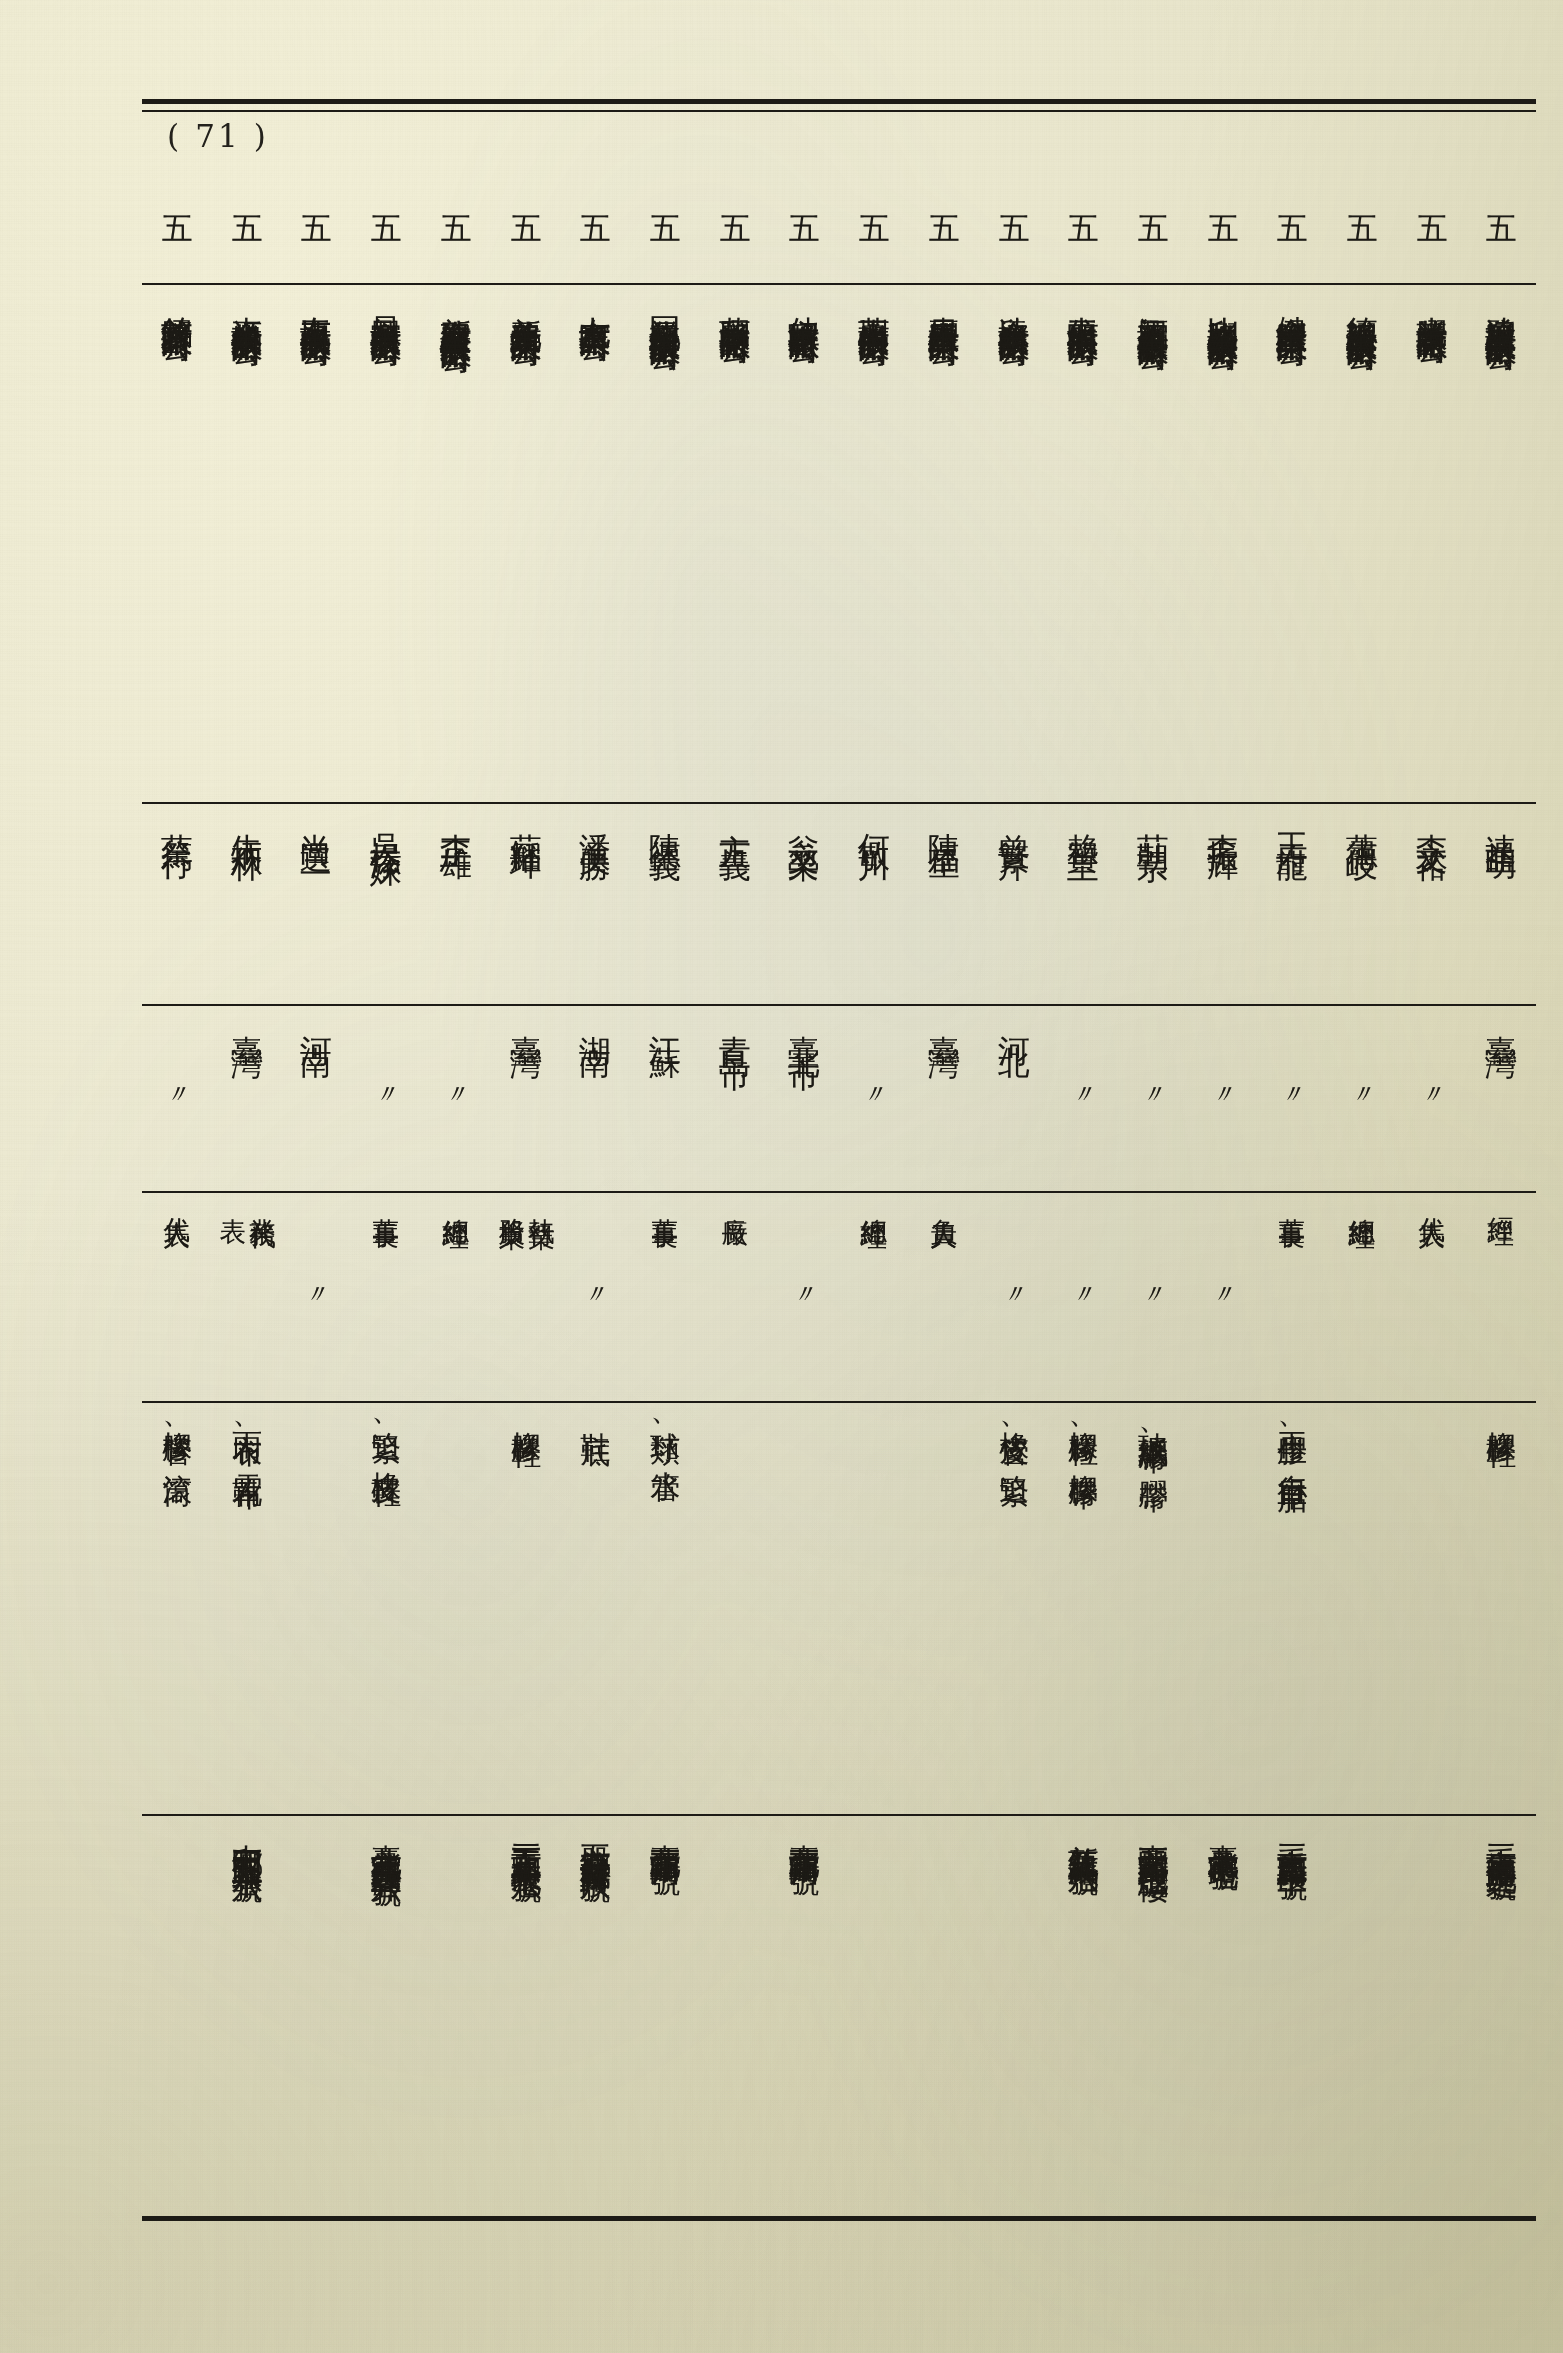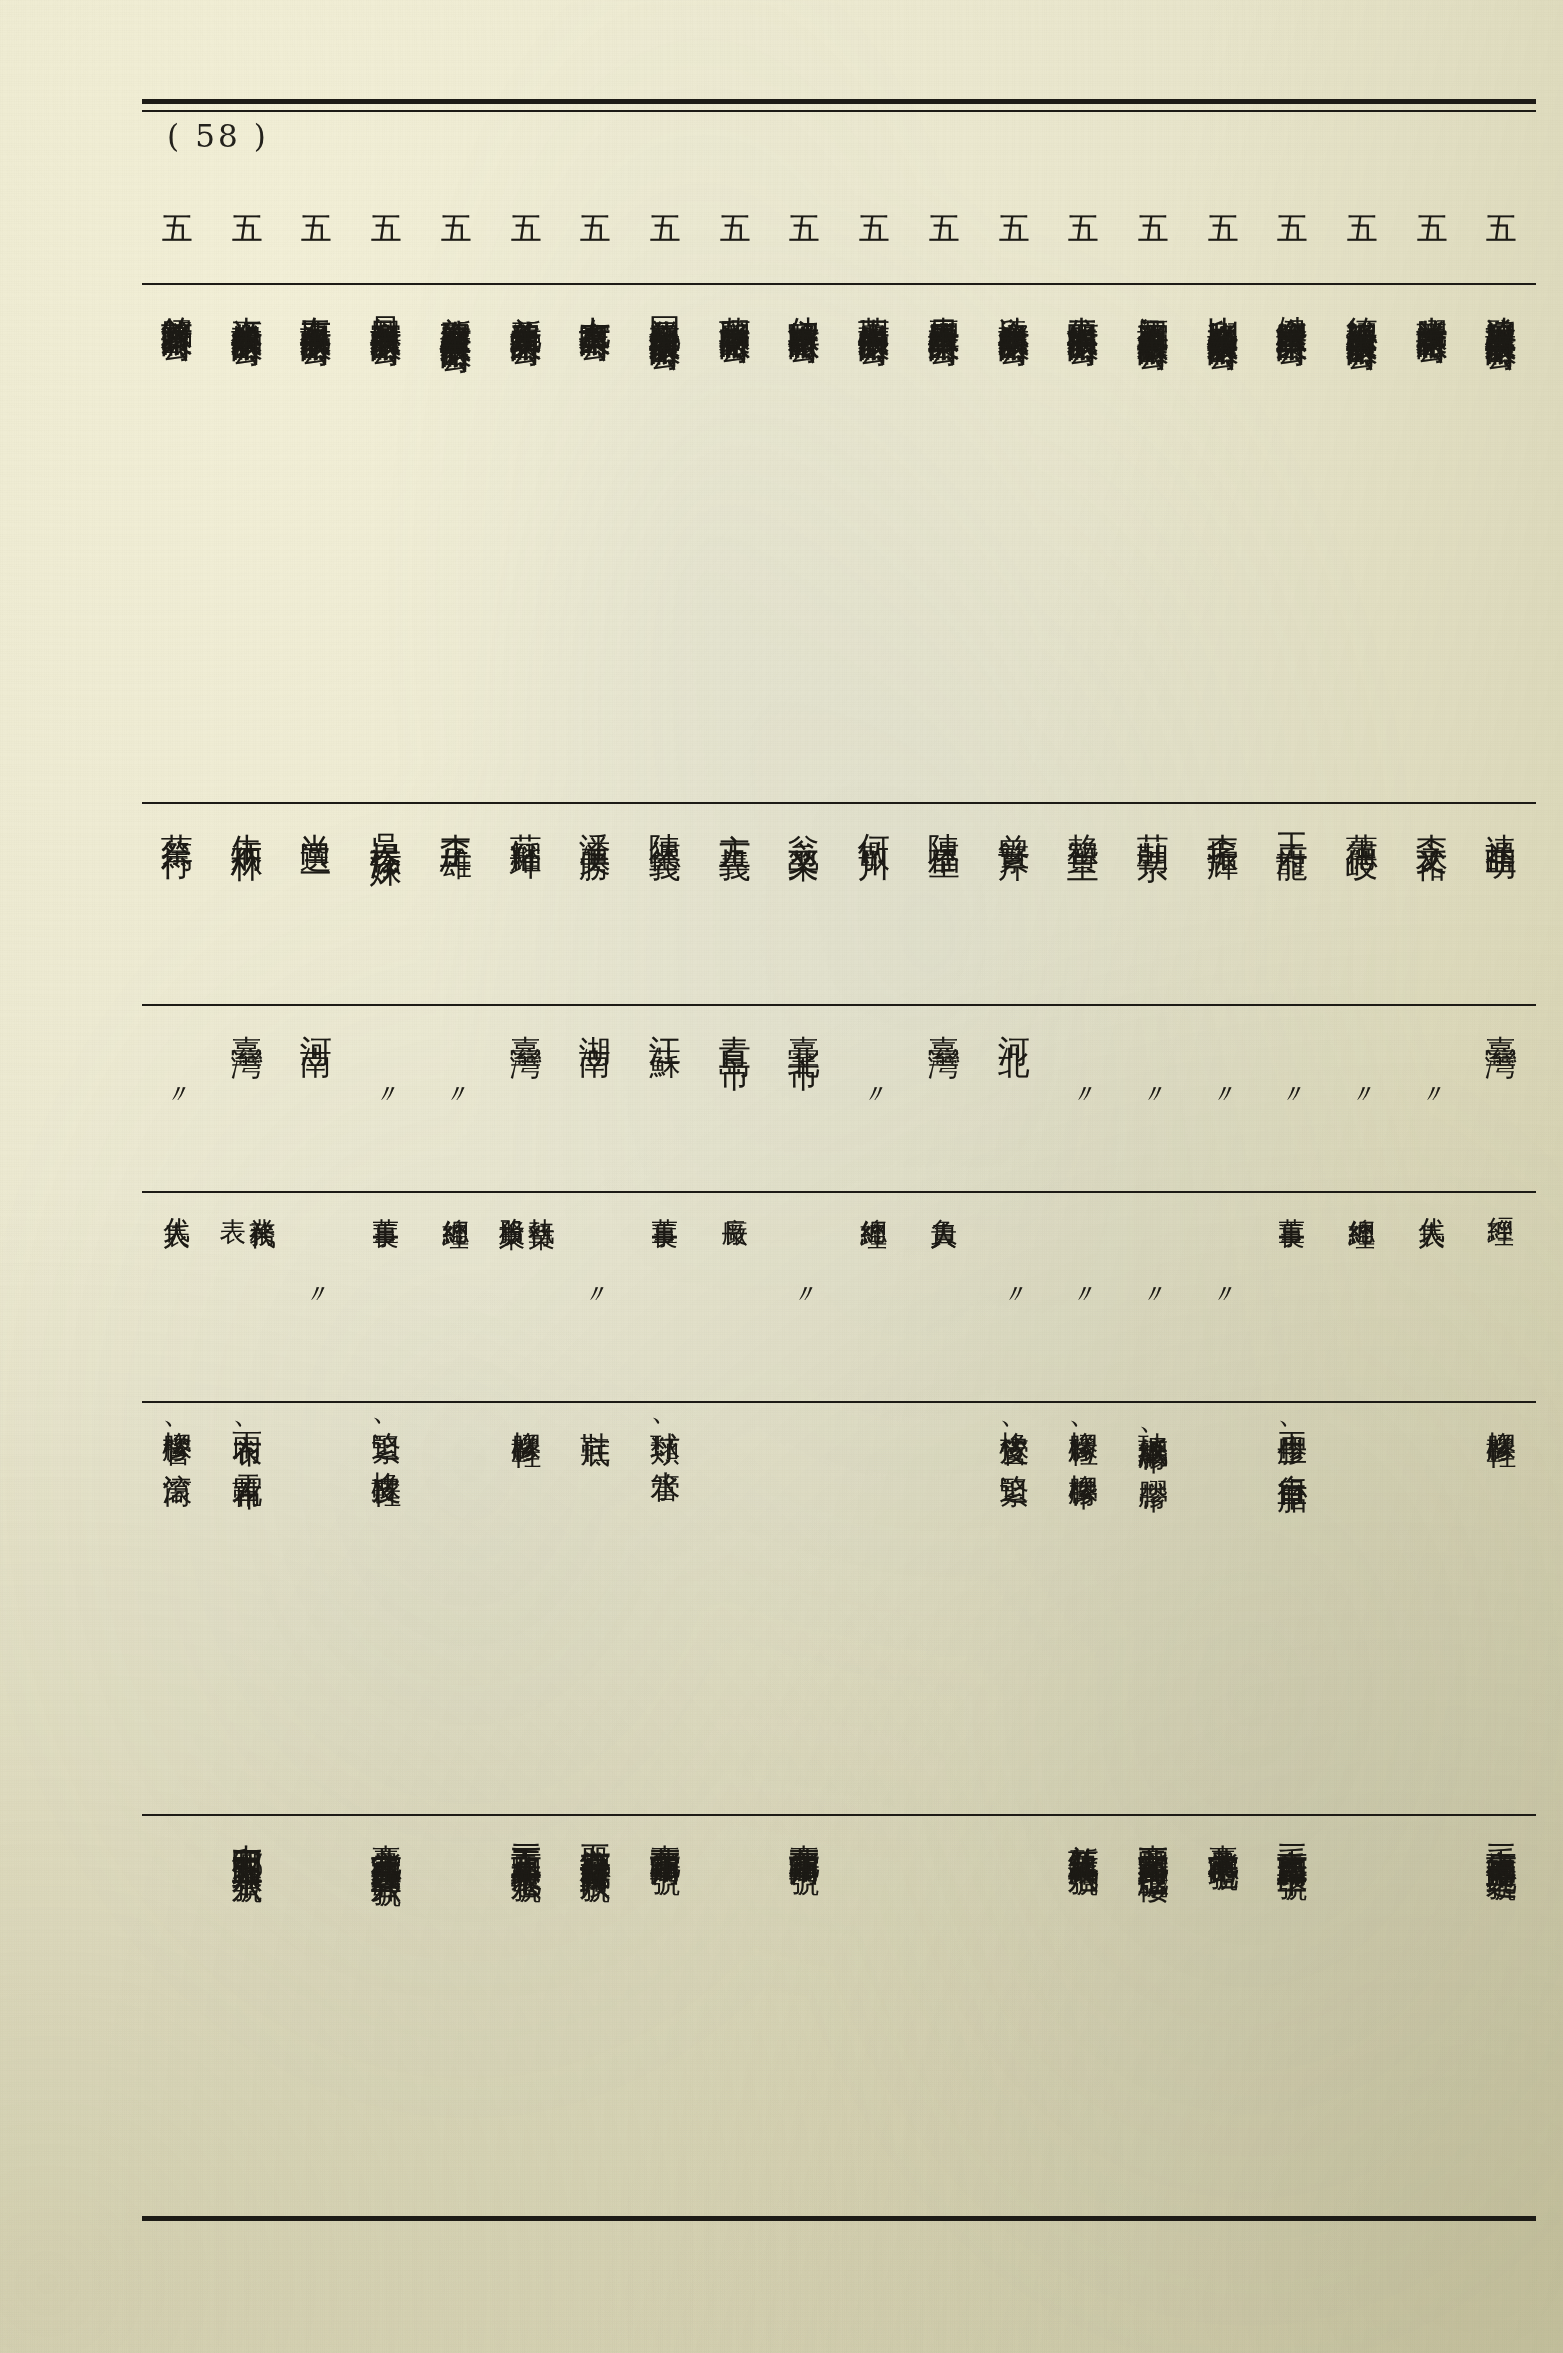--- a/index.html
+++ b/index.html
@@ -100,21 +100,21 @@
   
   .cell{text-shadow:0 0 0.5px rgba(30,28,22,.35);}
 </style>
 </head>
 <body>
 
 <div class="paper"></div>
 <div class="showthrough"></div>
 <div class="grain"></div>
 
-<div id="page-number">( 58 )</div>
+<div id="page-number">( 71 )</div>
 
 <div id="table">
     <div class="rule thick" style="left: 0px; width: 1394px; top: -92px;"></div>
     <div class="rule hair" style="left: 0px; width: 1394px; top: -81px;"></div>
     <div class="rule thin" style="left: 0px; width: 1394px; top: 92px;"></div>
     <div class="rule thin" style="left: 0px; width: 1394px; top: 611px;"></div>
     <div class="rule thin" style="left: 0px; width: 1394px; top: 813px;"></div>
     <div class="rule thin" style="left: 0px; width: 1394px; top: 1000px;"></div>
     <div class="rule thin" style="left: 0px; width: 1394px; top: 1210px;"></div>
     <div class="rule thin" style="left: 0px; width: 1394px; top: 1623px;"></div>

